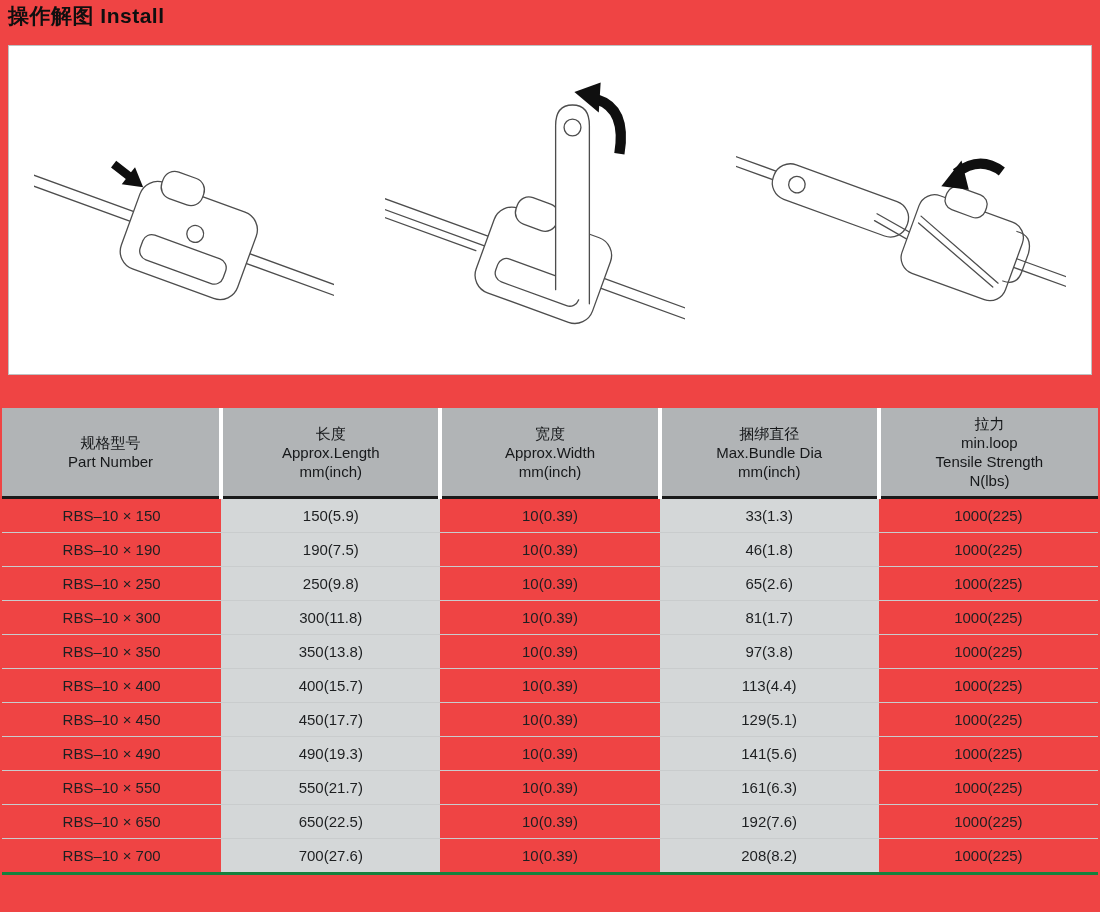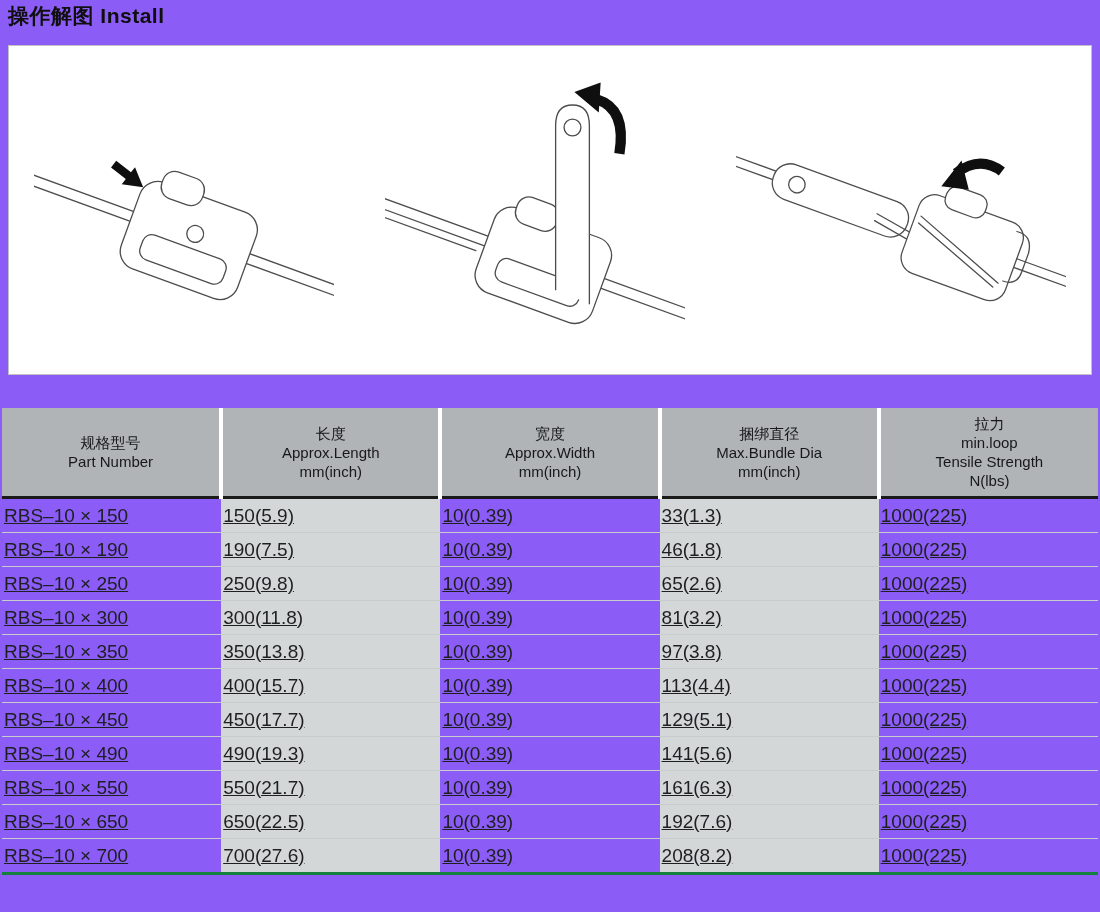--- a/index.html
+++ b/index.html
@@ -5,21 +5,21 @@
   html, body {
     margin: 0;
     padding: 0;
     background: #ffffff;
     font-family: "Liberation Sans", "DejaVu Sans", sans-serif;
     color: #1d1f21;
   }
   .page {
     width: 1100px;
     height: 912px;
-    background: #8b5cf6;
+    background: #ef4444;
     overflow: hidden;
     box-sizing: border-box;
   }
   .page-title {
     font-size: 21px;
     font-weight: 700;
     color: #0f0f0f;
     margin: 2px 0 0 8px;
     line-height: 28px;
     letter-spacing: 0.5px;
@@ -52,27 +52,26 @@
     color: #16181a;
     text-align: center;
     vertical-align: middle;
     padding: 2px 2px;
     white-space: pre-line;
     border-bottom: 3px solid #1a1a1a;
   }
   .spec-table thead th + th { border-left: 4px solid #ffffff; }
   .spec-table tbody td {
     height: 33px;
-    text-align: left;
+    text-align: center;
     vertical-align: middle;
-    font-size: 19px;
+    font-size: 15px;
     color: #1d1f21;
     border-bottom: 1px solid #c9cccd;
     padding: 0 2px;
-    text-decoration: underline;
   }
   .spec-table tbody td.shade { background: #d4d7d8; }
   .spec-table tbody tr:last-child td { border-bottom: 3px solid #15803d; }
 
   .sketch { stroke: #4d4d4d; stroke-width: 1.4; fill: none; stroke-linejoin: round; stroke-linecap: round; }
   .sketch .white { fill: #ffffff; }
   .ink { fill: #0f0f0f; stroke: none; }
   .ink-stroke { stroke: #0f0f0f; stroke-width: 11; fill: none; stroke-linecap: butt; }
 </style>
 </head>
@@ -184,21 +183,21 @@
           <td>RBS–10 × 250</td>
           <td class="shade">250(9.8)</td>
           <td>10(0.39)</td>
           <td class="shade">65(2.6)</td>
           <td>1000(225)</td>
         </tr>
         <tr>
           <td>RBS–10 × 300</td>
           <td class="shade">300(11.8)</td>
           <td>10(0.39)</td>
-          <td class="shade">81(3.2)</td>
+          <td class="shade">81(1.7)</td>
           <td>1000(225)</td>
         </tr>
         <tr>
           <td>RBS–10 × 350</td>
           <td class="shade">350(13.8)</td>
           <td>10(0.39)</td>
           <td class="shade">97(3.8)</td>
           <td>1000(225)</td>
         </tr>
         <tr>

